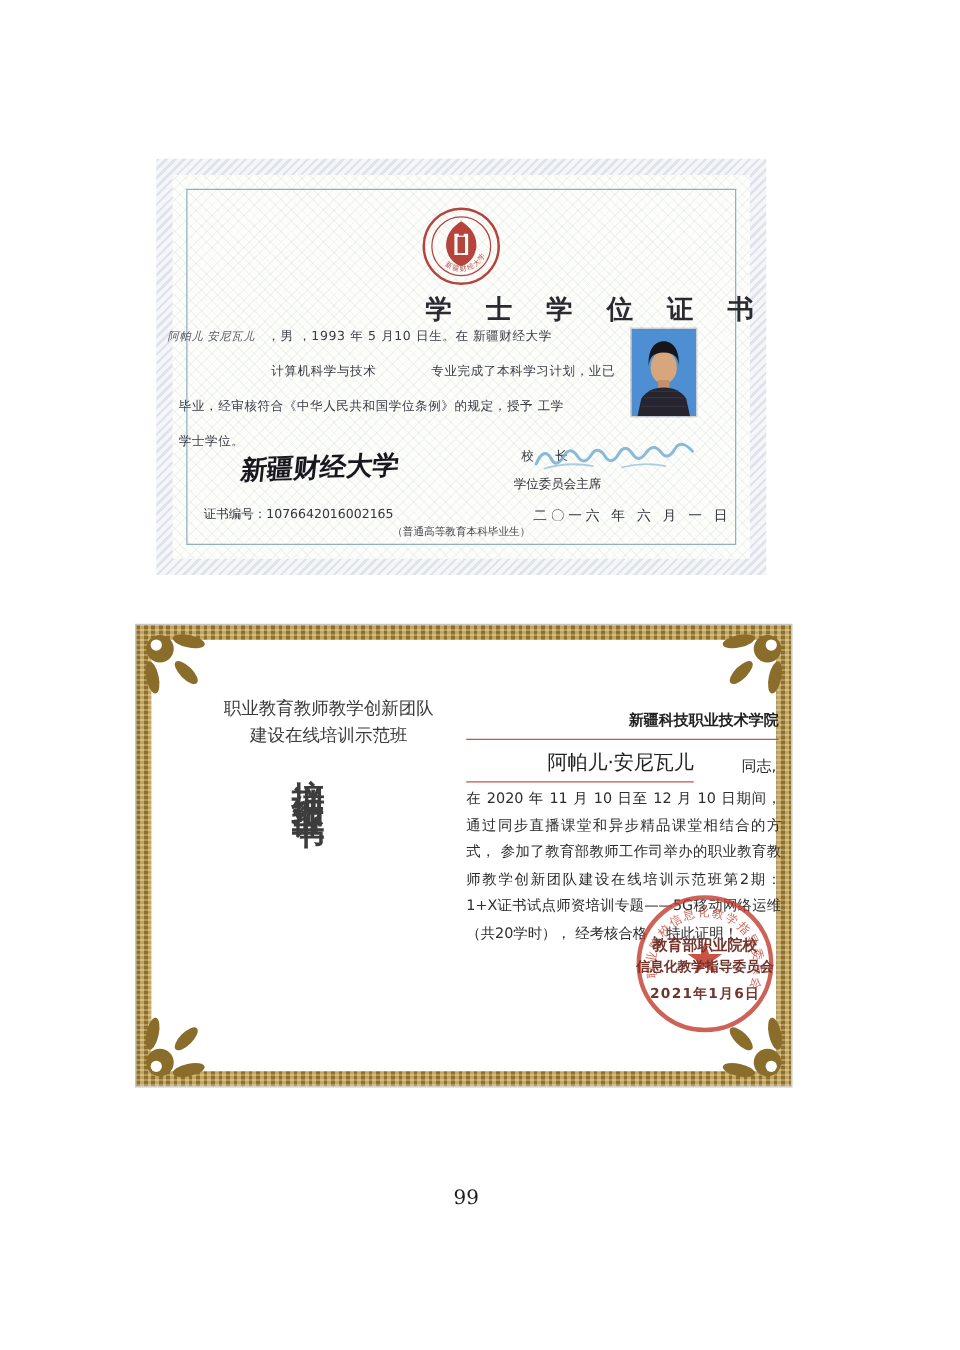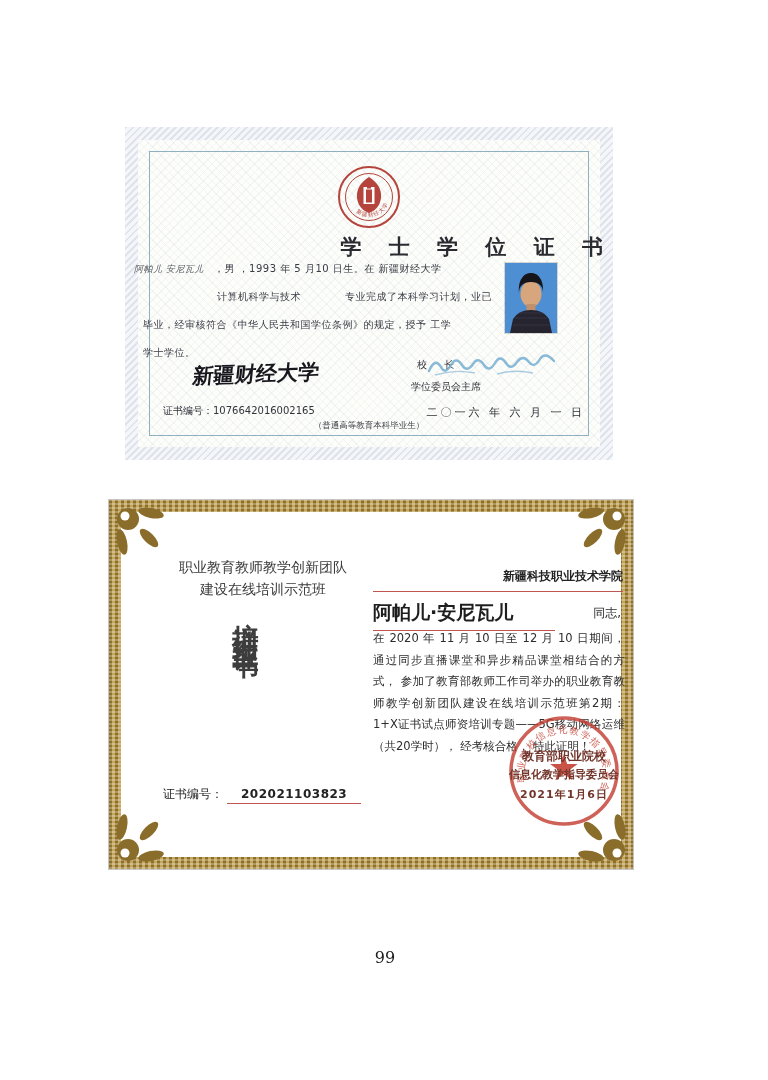--- a/index.html
+++ b/index.html
@@ -73,22 +73,22 @@
     display:inline-block;font-weight:bold;padding:0 14px 2px 14px;margin-left:4px;
     border-bottom:1.5px solid #c0564f;letter-spacing:.5px;
   }
   .c2-school{
     position:absolute;left:264px;top:68px;width:250px;text-align:right;
     font-size:12px;font-weight:bold;color:#222;padding-bottom:6px;
     border-bottom:1.5px solid #c0564f;
   }
   .c2-namerow{position:absolute;left:264px;top:100px;width:250px;height:22px;}
   .c2-name{
-    position:absolute;left:0;top:0;width:182px;text-align:left;
-    font-size:19px;font-weight:bold;color:#1e1e1e;padding-bottom:4px;
+    position:absolute;left:0;top:0;width:182px;text-align:right;
+    font-size:16px;font-weight:normal;color:#1e1e1e;padding-bottom:4px;
     border-bottom:1.5px solid #c0564f;
   }
   .c2-comrade{position:absolute;right:2px;top:5px;font-size:12px;color:#2c2c2c;}
   .c2-body{
     position:absolute;left:264px;top:128px;width:252px;
     font-size:11.5px;line-height:21.5px;text-align:justify;color:#2c2c2c;
   }
   .c2-seal{position:absolute;left:398px;top:214px;width:114px;height:114px;z-index:2;}
   .c2-seal svg{position:absolute;left:0;top:0;}
   .c2-seal-star{
@@ -97,21 +97,21 @@
   }
   .c2-seal-text{
     position:absolute;left:-24px;right:-24px;top:33px;text-align:center;
     color:#71352b;font-weight:bold;line-height:19px;white-space:nowrap;
   }
   .c2-seal-text .t1{font-size:12px;}
   .c2-seal-text .t2{font-size:11px;font-family:Liberation Mono, monospace;}
   .c2-seal-text .t3{font-size:11px;letter-spacing:1px;}
   
   .page-num{
-    position:absolute;left:12px;top:948px;width:746px;text-align:center;
+    position:absolute;left:0;top:948px;width:746px;text-align:center;
     font-family:"DejaVu Serif",serif;font-size:16px;color:#1d1d1d;
   }
 </style>
 </head>
 <body>
 
 <div id="cert1">
   <div class="c1-paper"></div>
   <div class="c1-frame"></div>
 
@@ -210,23 +210,20 @@
     </g>
   </svg>
 
   <div class="c2-headline">
     <div>职业教育教师教学创新团队</div>
     <div>建设在线培训示范班</div>
   </div>
 
   <div class="c2-vtitle">培训结业证书</div>
 
-  <div class="c2-certno">
-    <span>证书编号：</span><span class="num">202021103823</span>
-  </div>
 
   <div class="c2-school">新疆科技职业技术学院</div>
 
   <div class="c2-namerow">
     <span class="c2-name">阿帕儿·安尼瓦儿</span>
     <span class="c2-comrade">同志,</span>
   </div>
 
   <div class="c2-body">在 2020 年 11 月 10 日至 12 月 10 日期间， 通过同步直播课堂和异步精品课堂相结合的方式， 参加了教育部教师工作司举办的职业教育教师教学创新团队建设在线培训示范班第2期： 1+X证书试点师资培训专题——5G移动网络运维（共20学时）， 经考核合格， 特此证明！</div>
 

